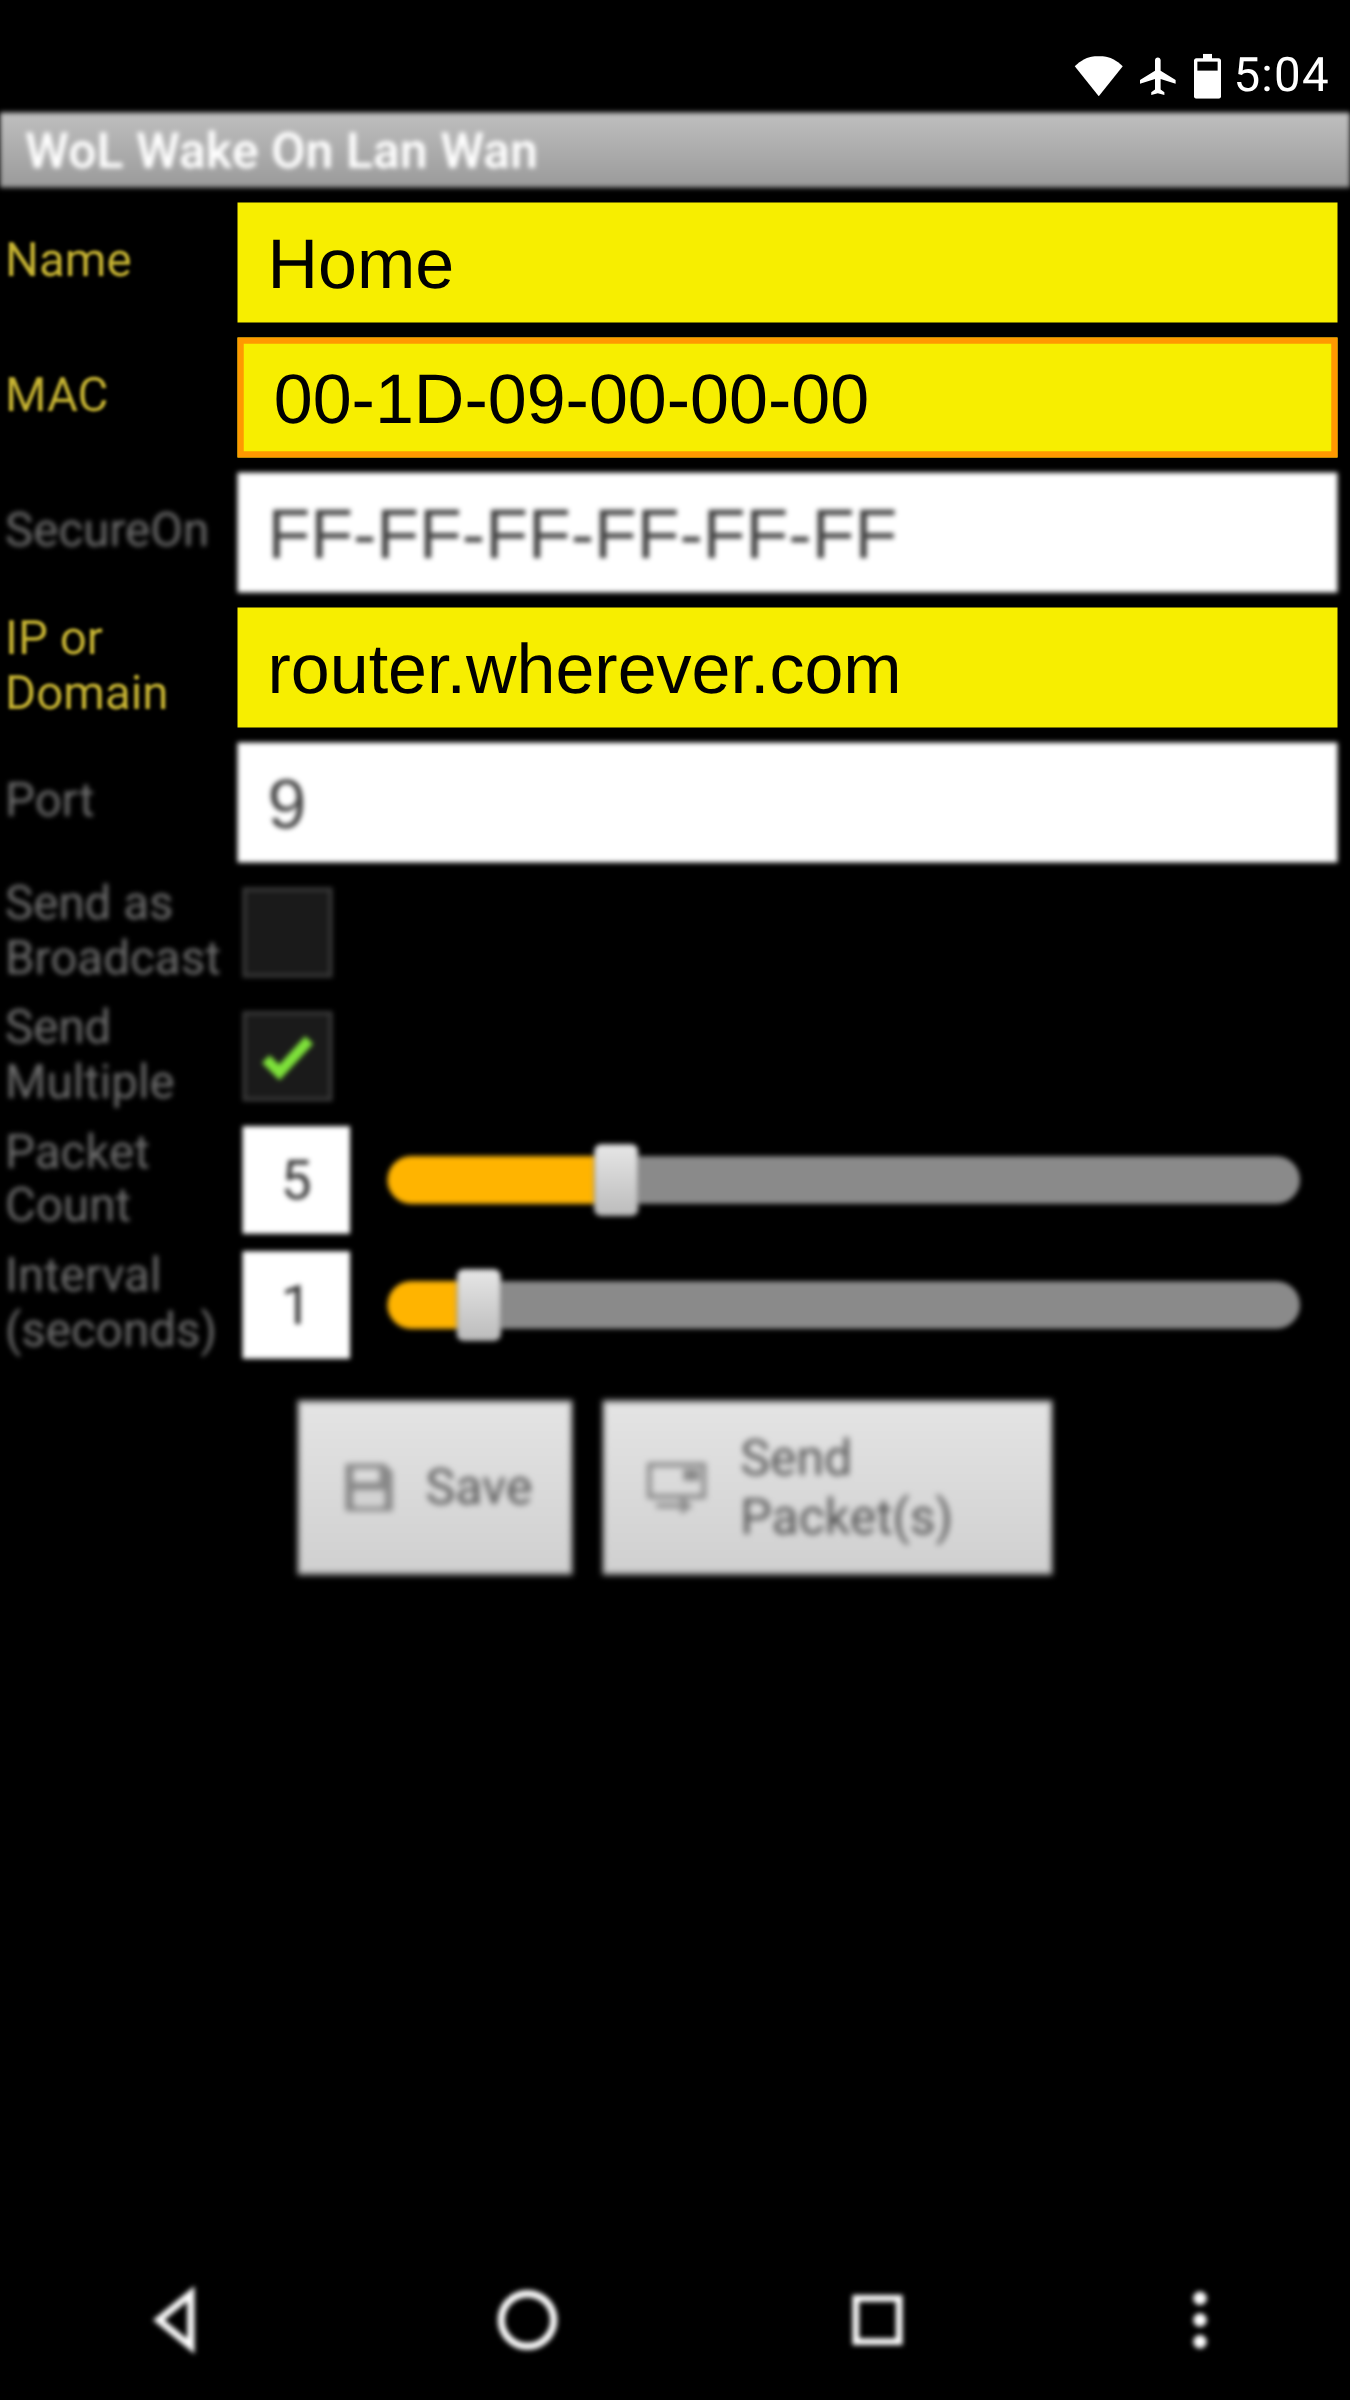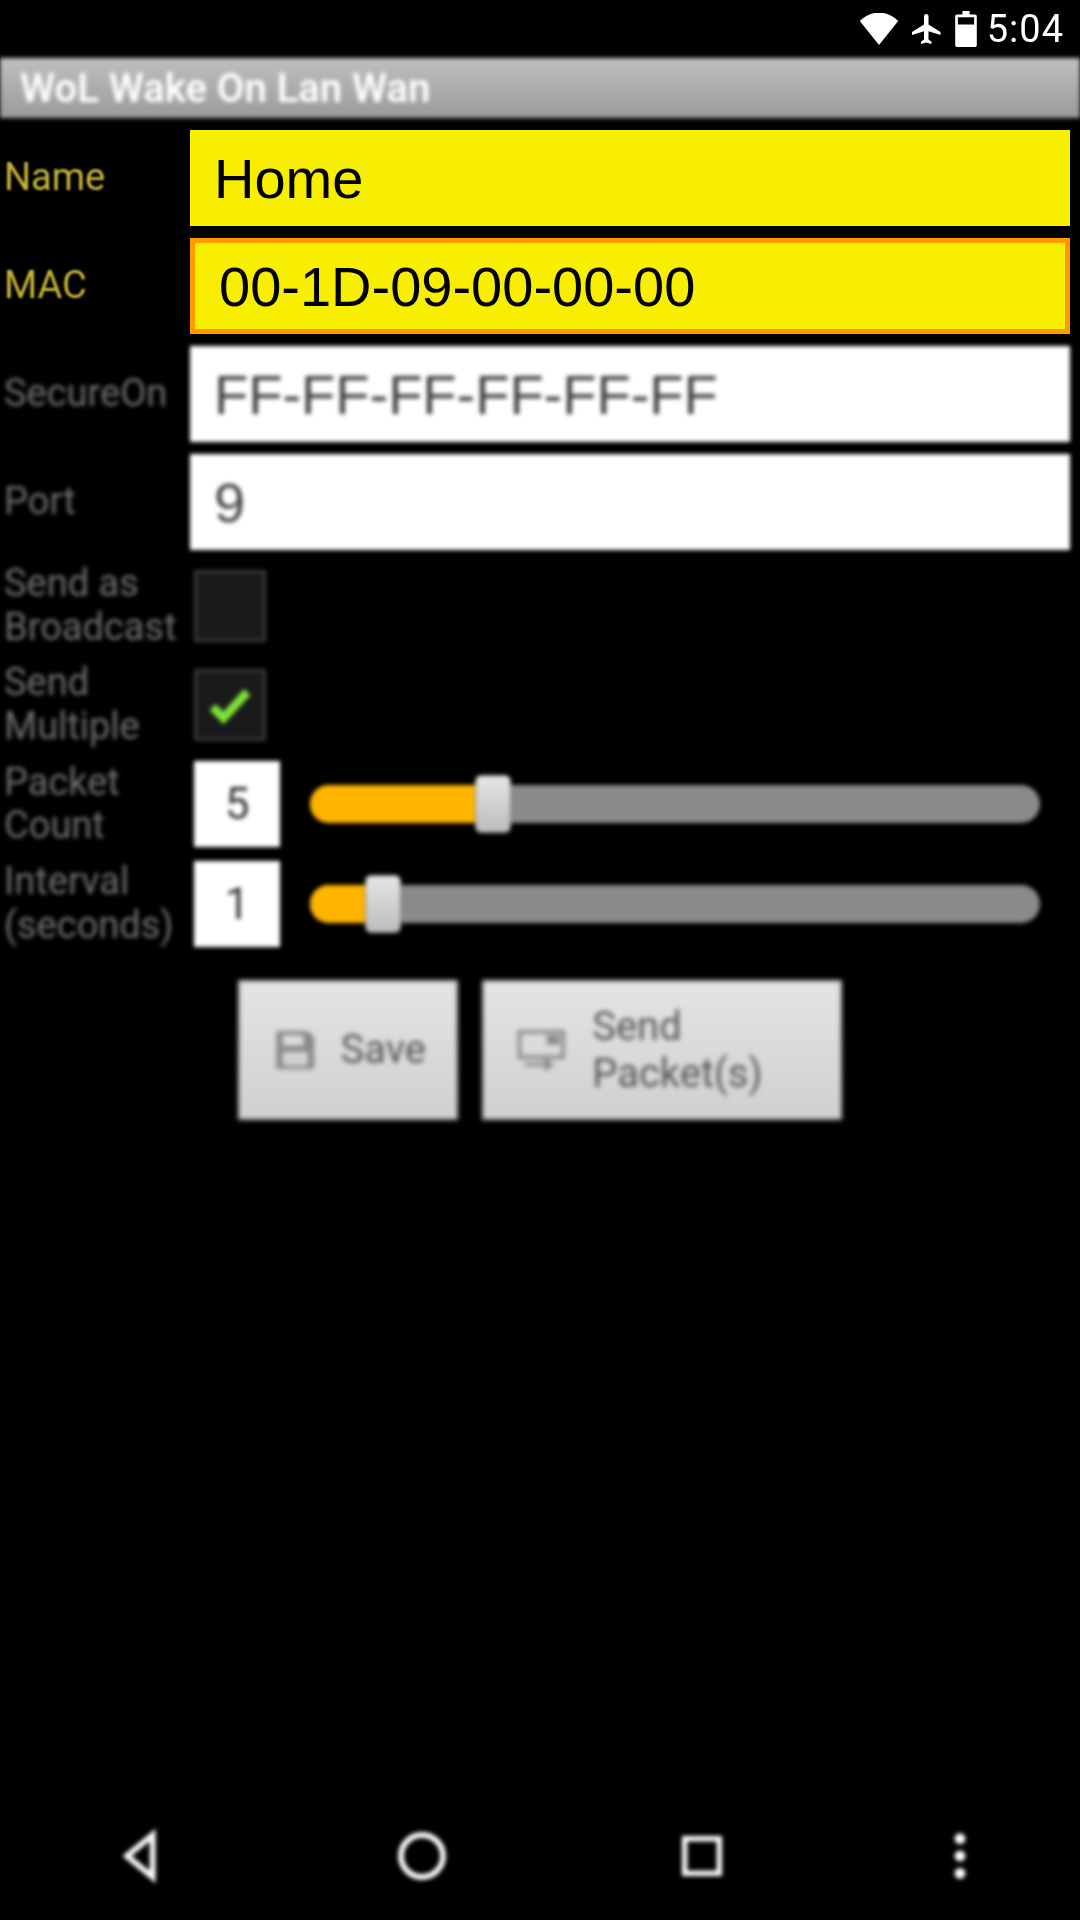--- a/index.html
+++ b/index.html
@@ -18,20 +18,21 @@
   .status-bar {
     height: 58px;
     background: #000;
     display: flex;
     justify-content: flex-end;
     align-items: center;
     padding-right: 16px;
     gap: 10px;
     color: #fff;
     font-size: 38px;
+    margin-top: 32px;
   }
   .status-bar svg { display:block; }
   .status-time { font-weight:400; letter-spacing:1px; }
   .title-bar {
     height: 60px;
     background: linear-gradient(#bfbfbf, #9a9a9a);
     color: #fff;
     font-size: 40px;
     font-weight: 600;
     display: flex;
@@ -189,20 +190,24 @@
   <div class="row">
     <div class="label label-yellow">MAC</div>
     <div class="field"><input class="input input-yellow focused" value="00-1D-09-00-00-00" style=""></div>
   </div>
 
   <div class="row">
     <div class="label label-gray">SecureOn</div>
     <div class="field"><input class="input input-white" value="FF-FF-FF-FF-FF-FF" style=""></div>
   </div>
 
+  <div class="row">
+    <div class="label label-yellow">IP or Domain</div>
+    <div class="field"><input class="input input-yellow" value="router.wherever.com" style=""></div>
+  </div>
 
   <div class="row">
     <div class="label label-gray">Port</div>
     <div class="field"><input class="input input-white" value="9" style=""></div>
   </div>
 
   <div class="row">
     <div class="label label-gray">Send as Broadcast</div>
     <div class="checkbox"></div>
   </div>

